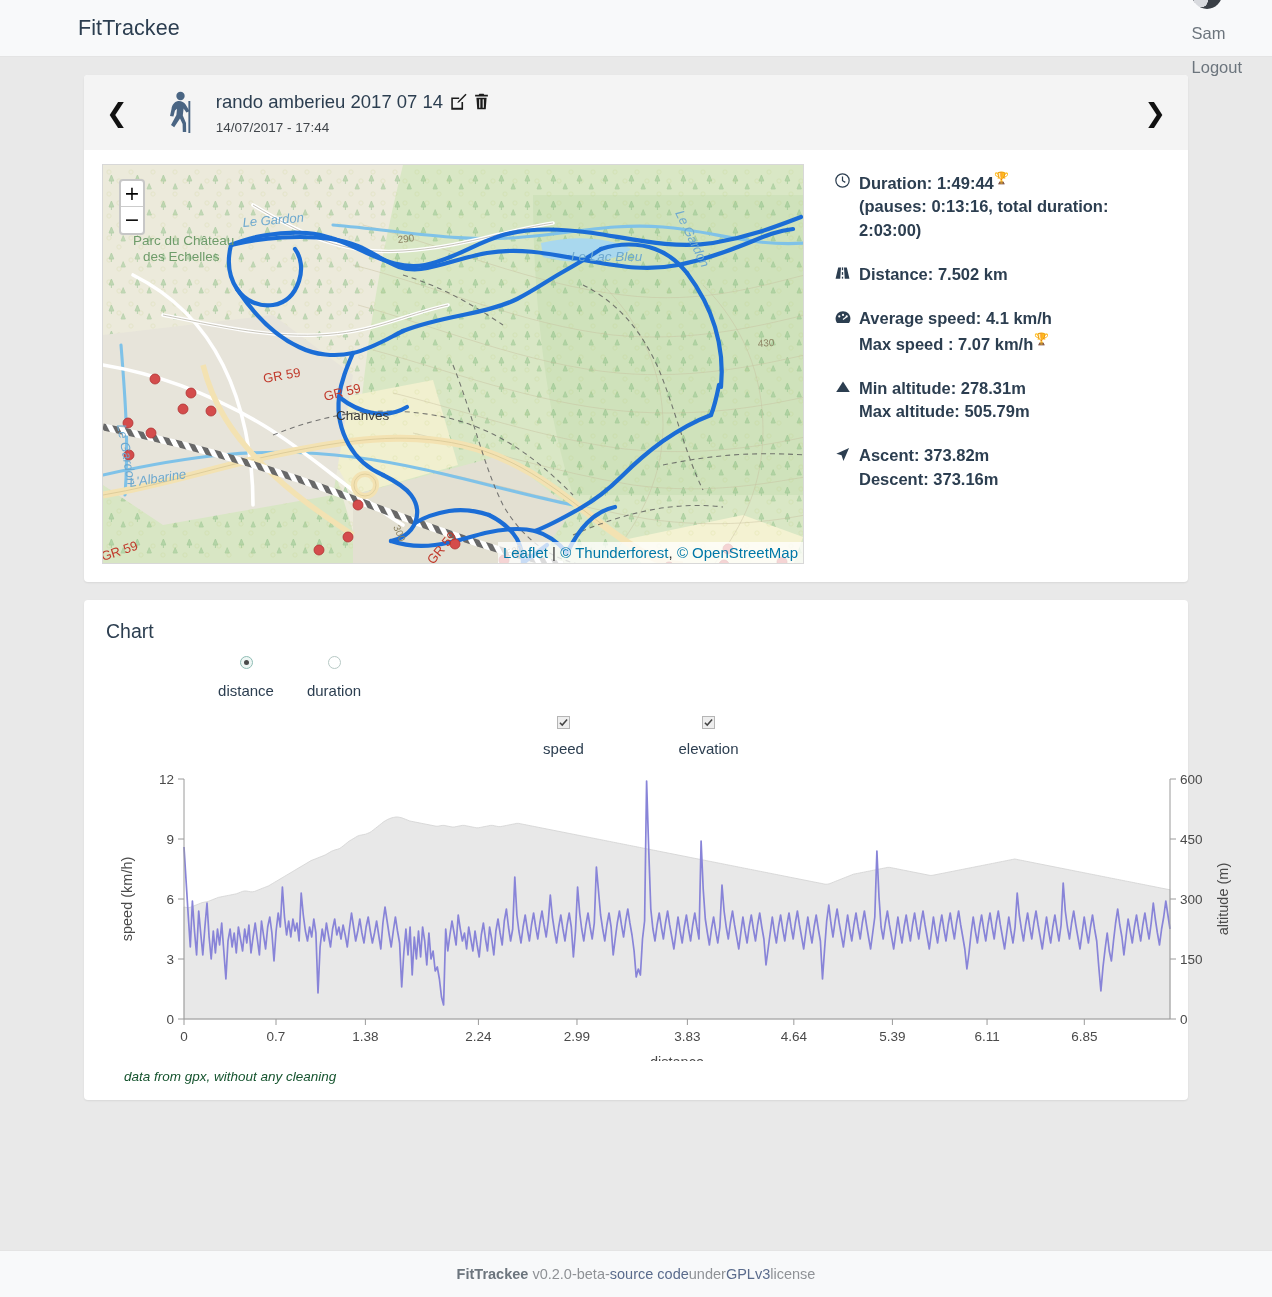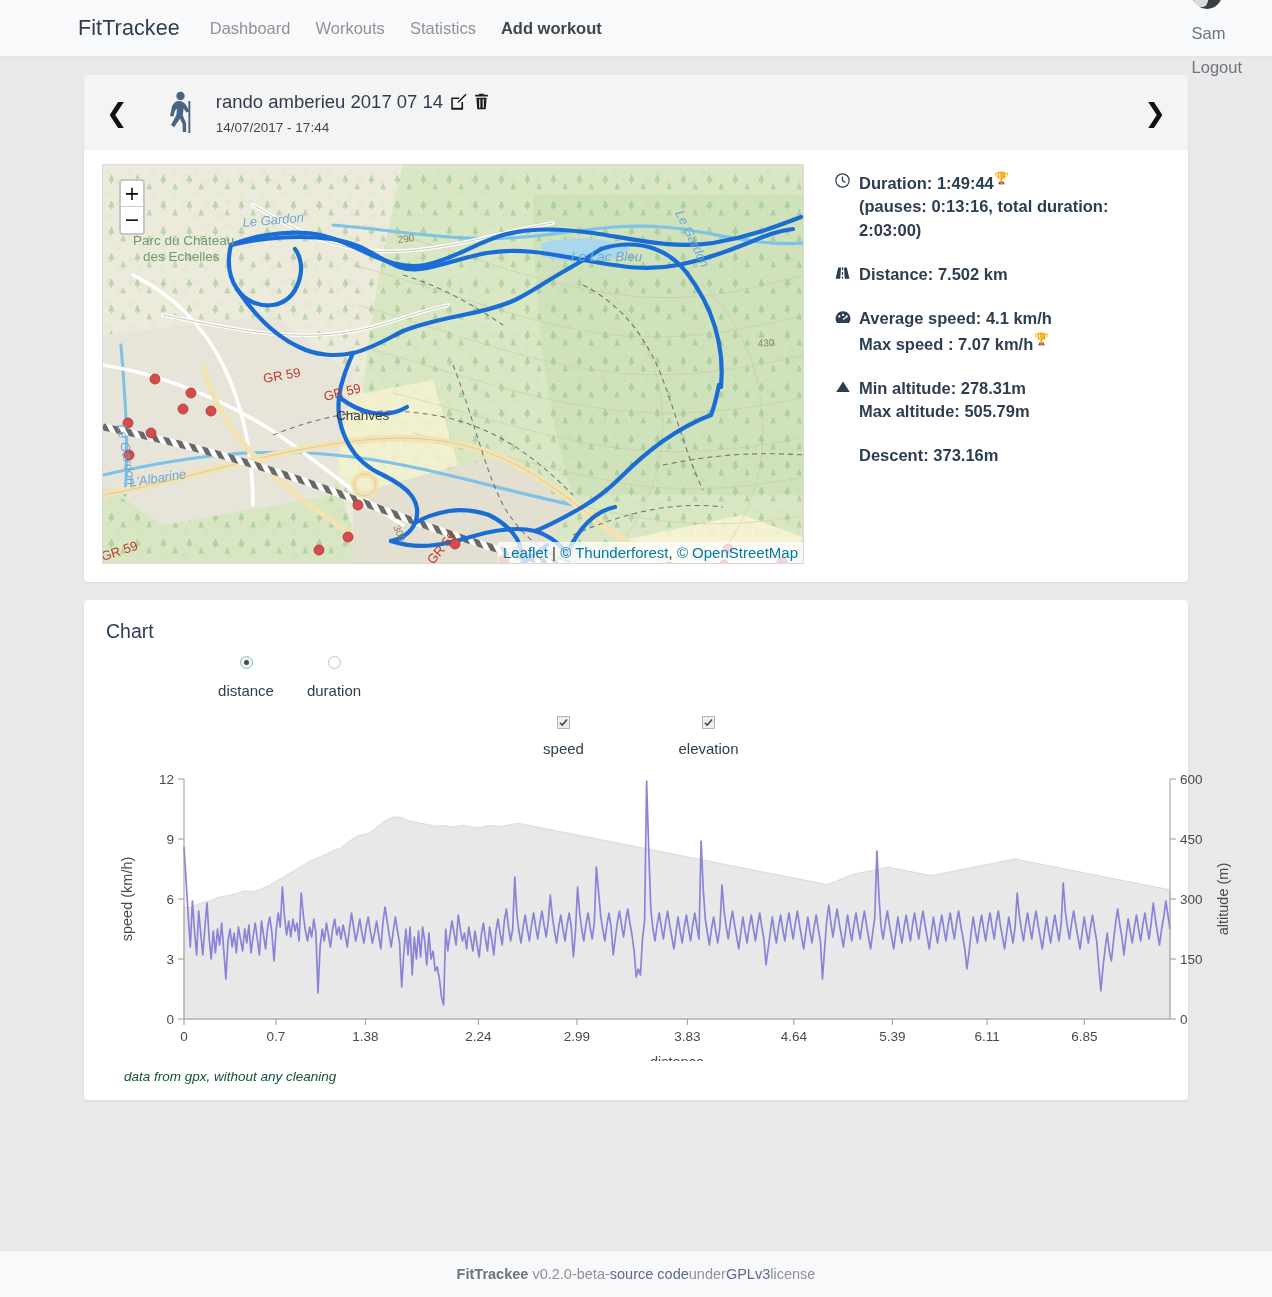--- a/index.html
+++ b/index.html
@@ -139,26 +139,20 @@
     font-size:14.5px; color:#8f9296;
   }
   .footer b { color:#6c757d; }
   .footer a { color:#5a6b8c; text-decoration:none; cursor:pointer; }
 </style>
 </head>
 <body>
 
 <div class="navbar">
   <div class="brand">FitTrackee</div>
-  <div class="nav-links">
-    <a class="nav-link">Dashboard</a>
-    <a class="nav-link">Workouts</a>
-    <a class="nav-link">Statistics</a>
-    <a class="nav-link active">Add workout</a>
-  </div>
   <div class="nav-right">
     <div class="avatar"></div>
     <span class="user-name">Sam</span>
     <a class="logout">Logout</a>
   </div>
 </div>
 
 <div class="wrap">
 
   <div class="card">
@@ -457,20 +451,31 @@
             <span>278.31m</span>
           </span>
         </div>
         <div class="srow sub">
           <span class="sicon"></span>
           <span>Max altitude: 505.79m</span>
         </div>
 
         <div class="gap"></div>
 
+        <div class="srow">
+          <span class="sicon">
+            <svg width="15" height="15" viewBox="0 0 16 16">
+                <path d="M15 1 L1.4 7.2 L7 8.8 L9 14.8 Z" fill="#2c3e50"></path>
+              </svg>
+          </span>
+          <span>
+            <span>Ascent:</span>
+            <span>373.82m</span>
+          </span>
+        </div>
         <div class="srow sub">
           <span class="sicon"></span>
           <span>Descent: 373.16m</span>
         </div>
 
       </div>
     </div>
   </div>
 
   <div class="card chart-card">

